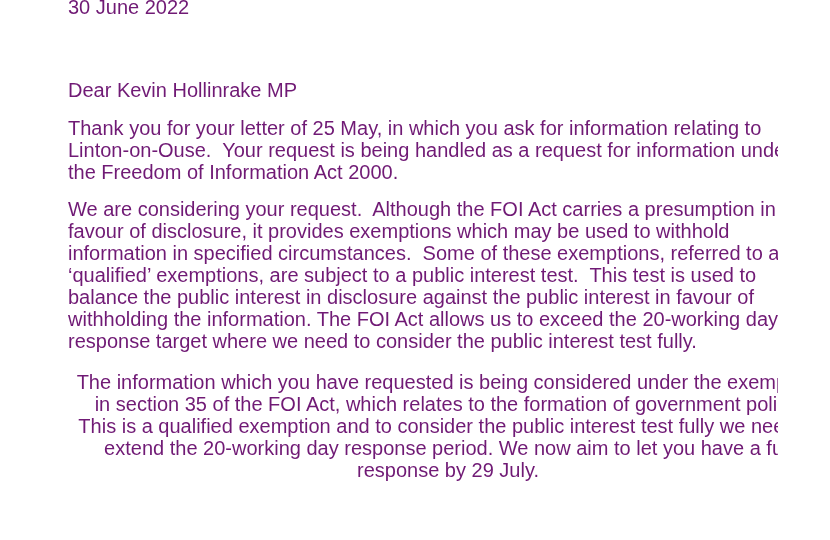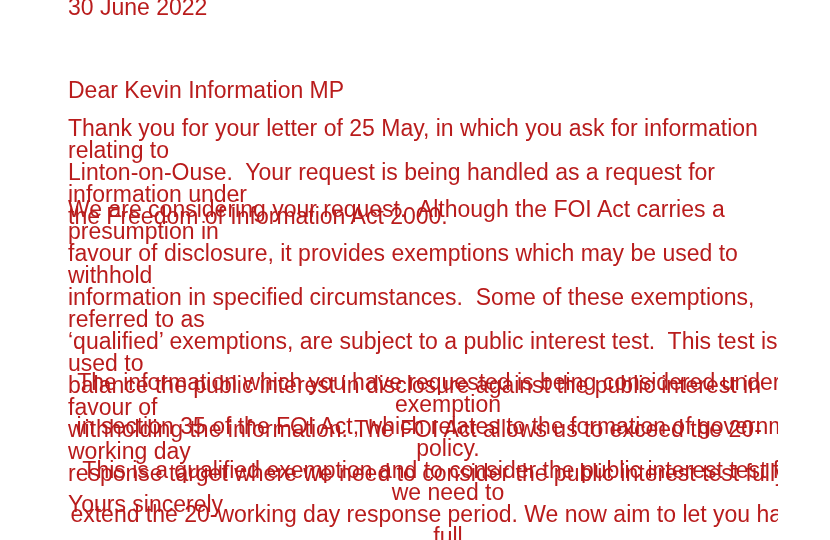--- a/index.html
+++ b/index.html
@@ -7,57 +7,56 @@
     padding: 0;
     background: #ffffff;
   }
   .page {
     position: relative;
     width: 778px;
     height: 540px;
     background: #ffffff;
     overflow: hidden;
     font-family: "Liberation Sans", "DejaVu Sans", sans-serif;
-    font-size: 23px;
+    font-size: 20px;
     line-height: 22px;
-    color: #b91c1c;
+    color: #701a75;
   }
   .textblock {
     position: absolute;
     left: 68px;
     width: 760px;
     white-space: pre-wrap; 
   }
   .date       { top: -4px; }
   .salutation { top: 79px; }
   .para-1     { top: 117px; }
   .para-2     { top: 198px; }
   .para-3     { top: 371px; text-align: center; }
   .closing    { top: 493px; }
 </style>
 </head>
 <body>
 
 <div class="page">
   <div class="textblock date">30 June 2022</div>
 
-  <div class="textblock salutation">Dear Kevin Information MP</div>
+  <div class="textblock salutation">Dear Kevin Hollinrake MP</div>
 
   <div class="textblock para-1">Thank you for your letter of 25 May, in which you ask for information relating to
 Linton-on-Ouse.  Your request is being handled as a request for information under
 the Freedom of Information Act 2000.</div>
 
   <div class="textblock para-2">We are considering your request.  Although the FOI Act carries a presumption in
 favour of disclosure, it provides exemptions which may be used to withhold
 information in specified circumstances.  Some of these exemptions, referred to as
 ‘qualified’ exemptions, are subject to a public interest test.  This test is used to
 balance the public interest in disclosure against the public interest in favour of
 withholding the information. The FOI Act allows us to exceed the 20-working day
 response target where we need to consider the public interest test fully.</div>
 
   <div class="textblock para-3">The information which you have requested is being considered under the exemption
 in section 35 of the FOI Act, which relates to the formation of government policy.
 This is a qualified exemption and to consider the public interest test fully we need to
 extend the 20-working day response period. We now aim to let you have a full
 response by 29 July.</div>
 
-  <div class="textblock closing">Yours sincerely</div>
 </div>
 
 </body></html>

